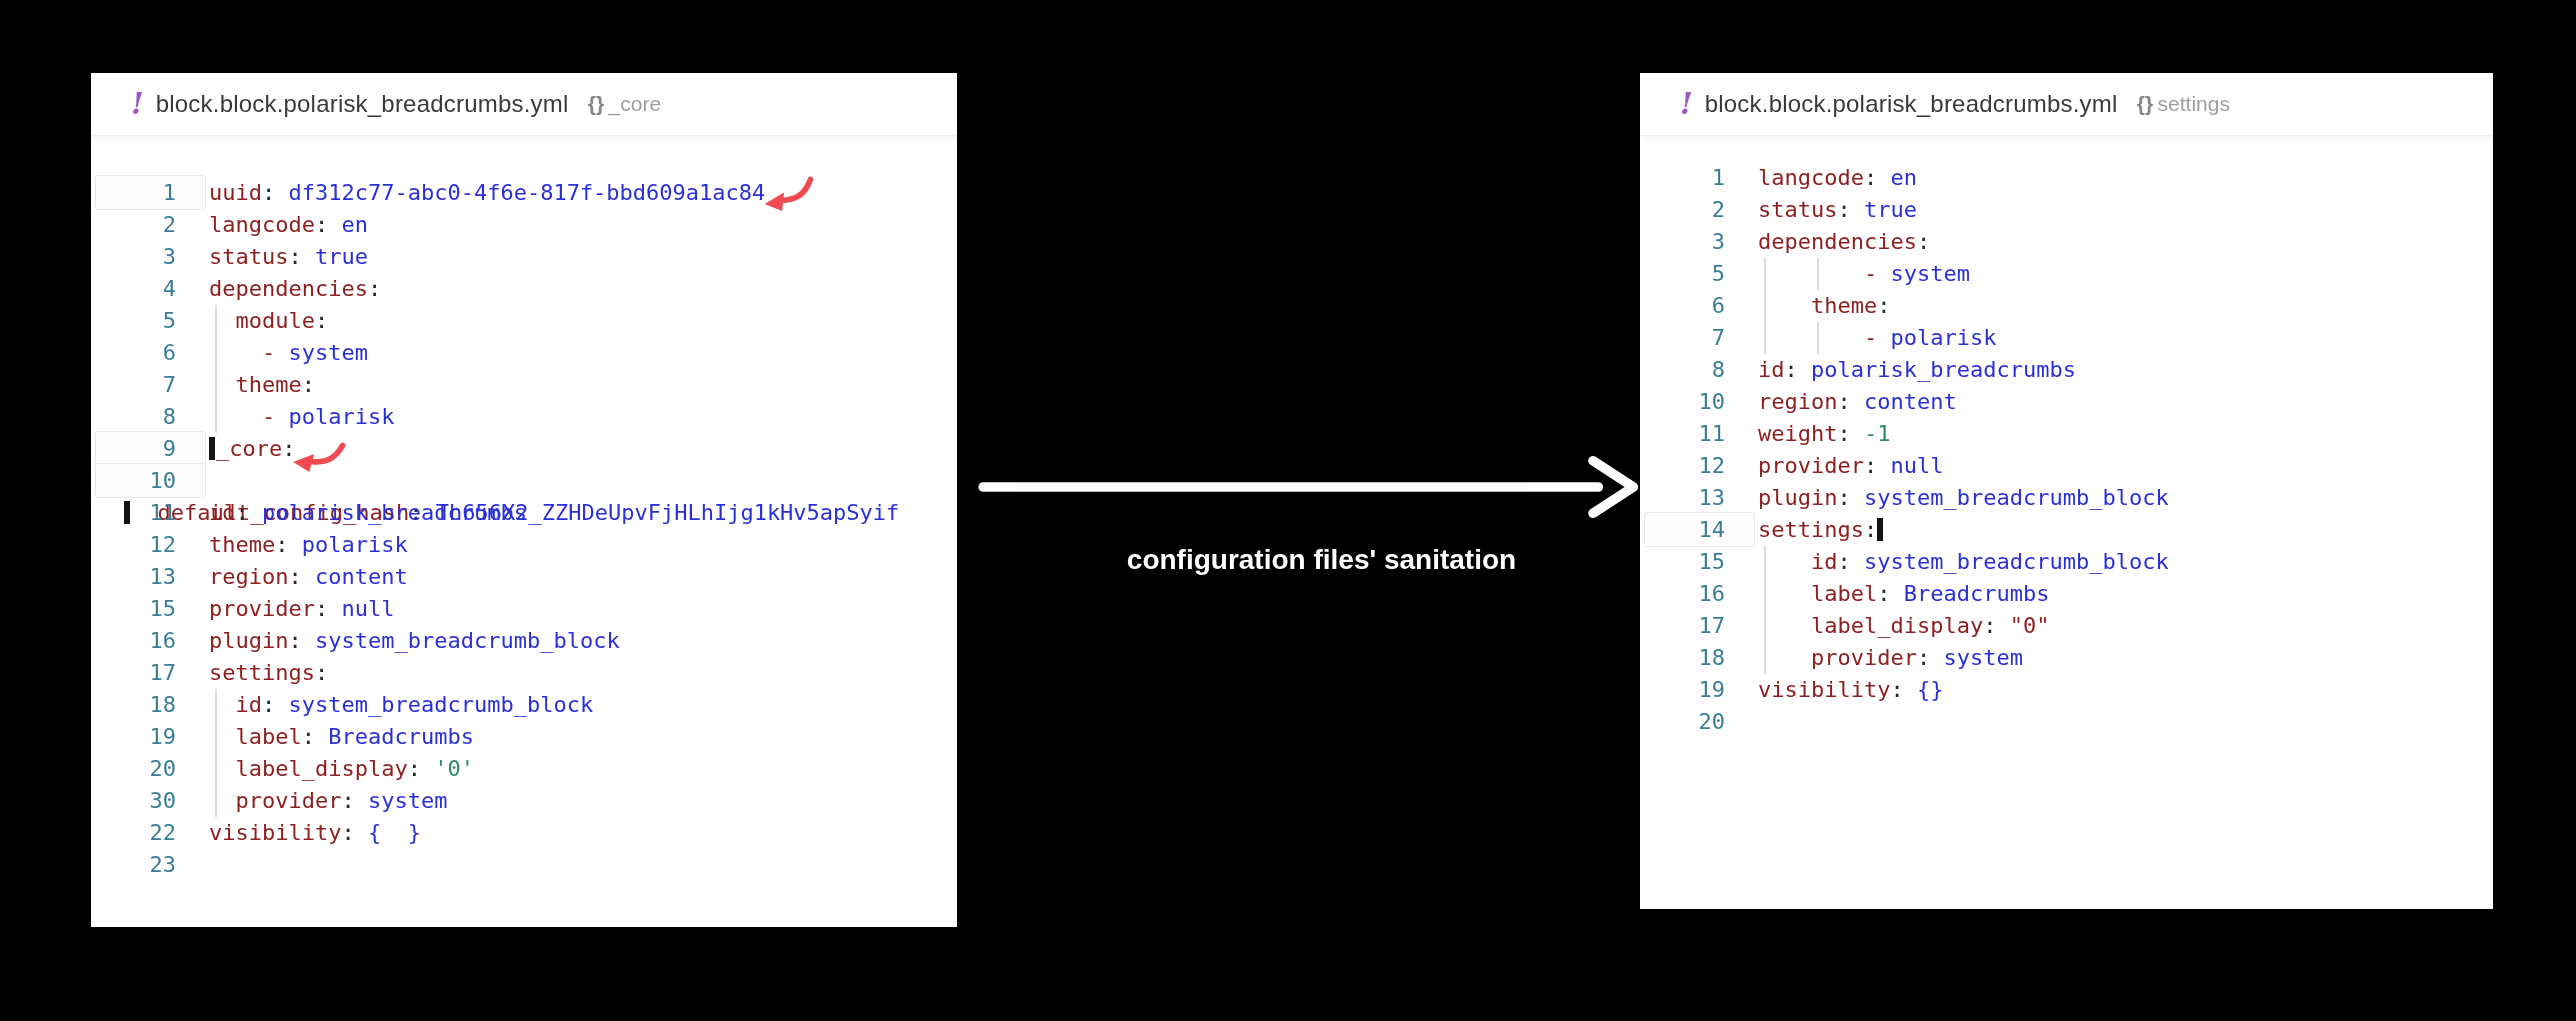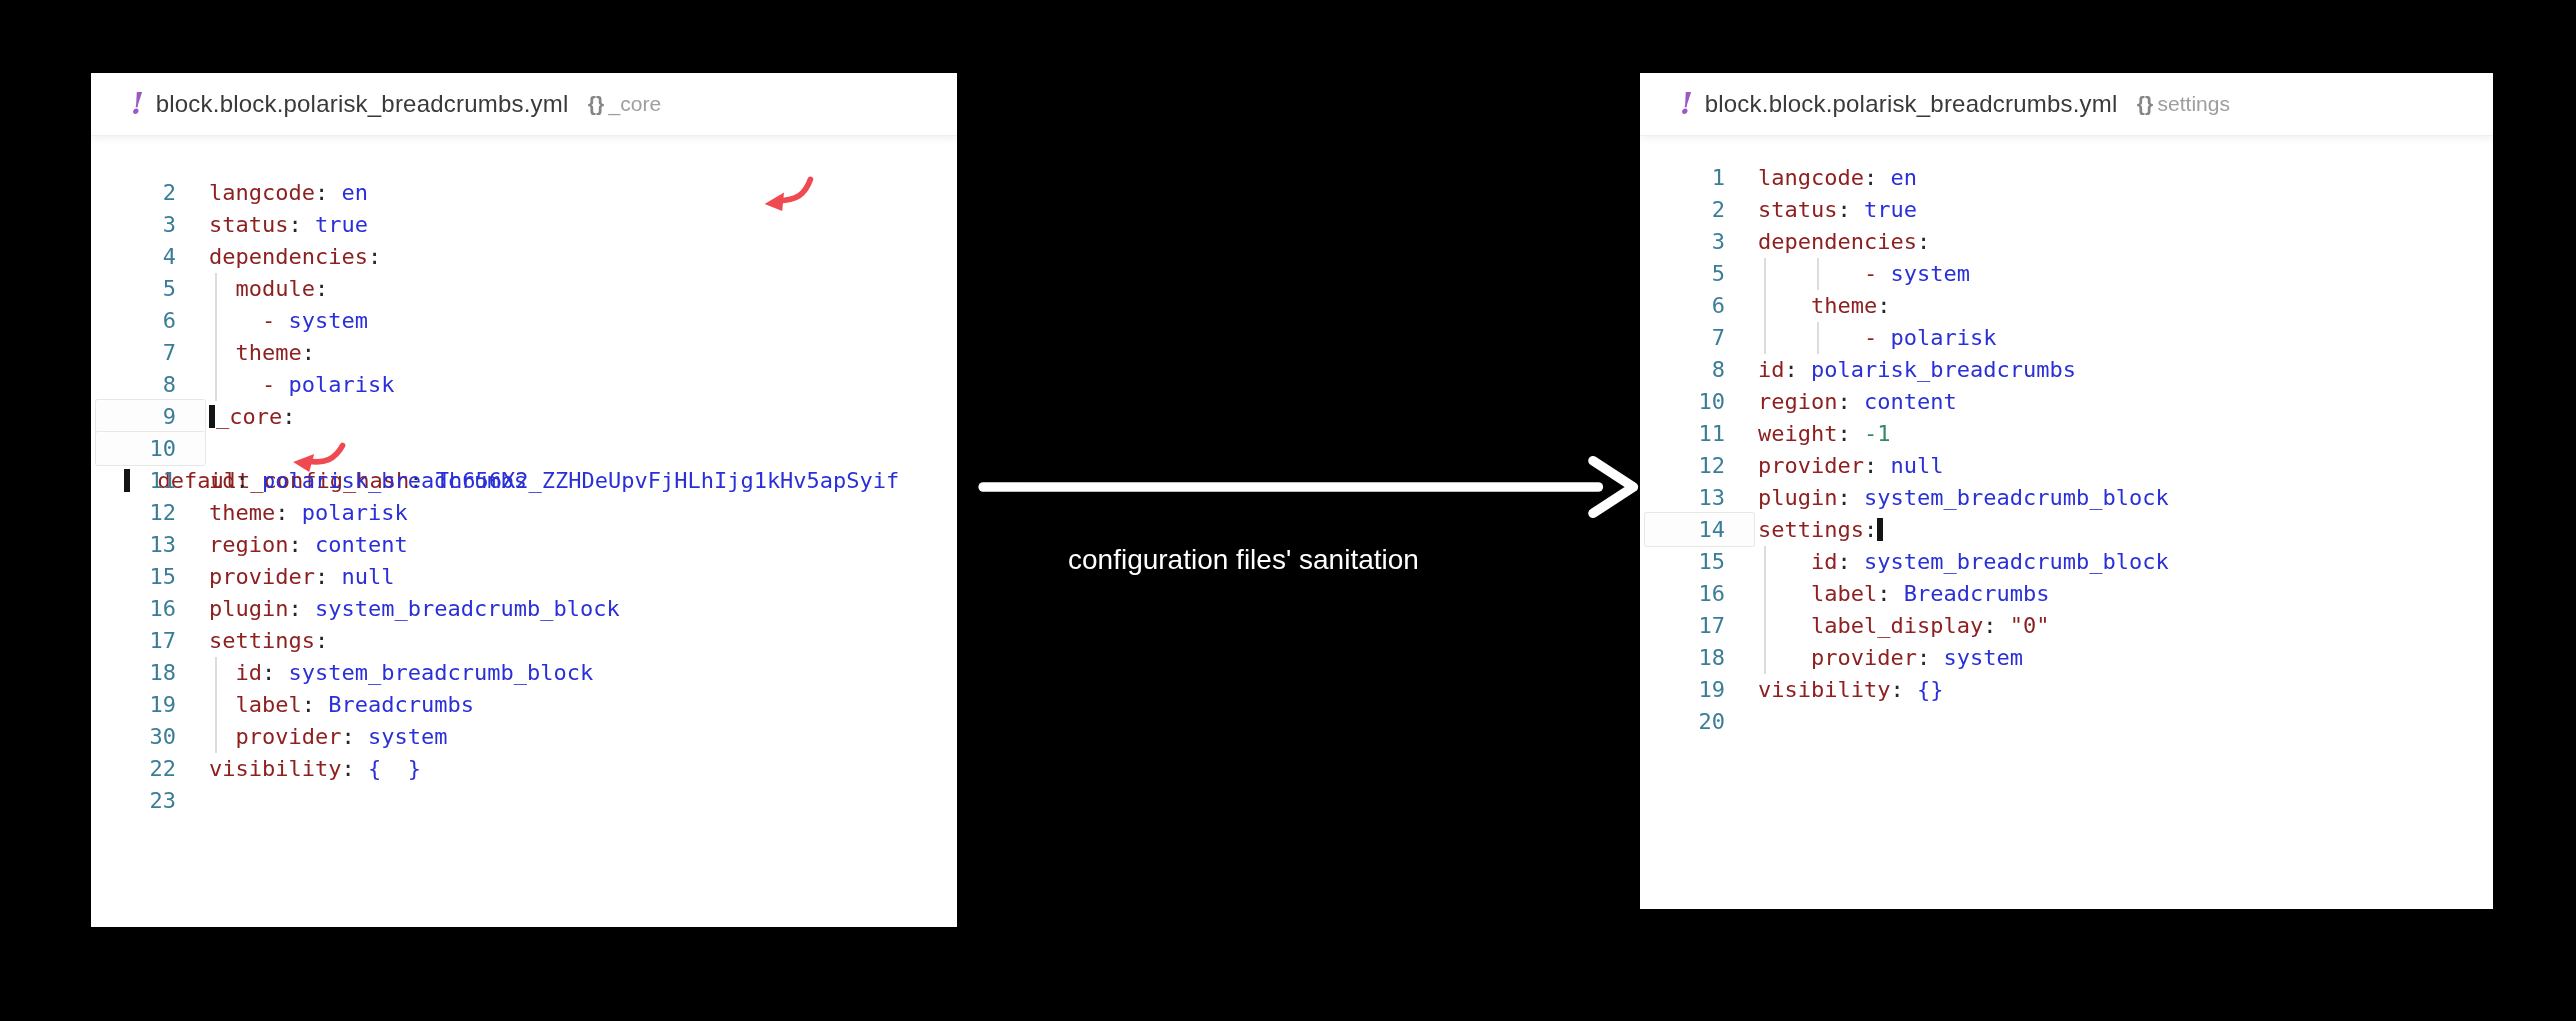--- a/index.html
+++ b/index.html
@@ -45,52 +45,54 @@
   .t-val{color:#2a30d8}
   .t-num{color:#2f8a62}
   .t-pln{color:#333}
 
   .red-arrow{position:absolute;z-index:3}
   #arrow-uuid{left:761px;top:175px}
   #arrow-core{left:291px;top:437px;transform:rotate(10deg)}
 
   #big-arrow{position:absolute;left:973px;top:452px;z-index:3}
   #arrow-label{
-    position:absolute;left:1068px;top:544px;width:581px;text-align:left;
-    color:#fff;font-weight:normal;font-size:28px;z-index:3;
+    position:absolute;left:1031px;top:544px;width:581px;text-align:center;
+    color:#fff;font-weight:bold;font-size:28px;z-index:3;
   }
 </style>
 </head>
 <body>
 
 <div class="window" id="left-window">
   <div class="titlebar">
     <span class="bang">!</span>
     <span class="fname">block.block.polarisk_breadcrumbs.yml</span>
     <span class="badge">{}</span>
     <span class="ctx">_core</span>
   </div>
   <div class="lines" id="left-lines">
+      <div class="row"><div class="hlbox"></div><span class="gutter">1</span><span class="code"><span class="t-key">uuid</span><span class="t-pun">:</span><span class="t-pln"> </span><span class="t-val">df312c77-abc0-4f6e-817f-bbd609a1ac84</span></span></div>
       <div class="row"><span class="gutter">2</span><span class="code"><span class="t-key">langcode</span><span class="t-pun">:</span><span class="t-pln"> </span><span class="t-val">en</span></span></div>
       <div class="row"><span class="gutter">3</span><span class="code"><span class="t-key">status</span><span class="t-pun">:</span><span class="t-pln"> </span><span class="t-val">true</span></span></div>
       <div class="row"><span class="gutter">4</span><span class="code"><span class="t-key">dependencies</span><span class="t-pun">:</span></span></div>
       <div class="row"><span class="gutter">5</span><span class="code"><i class="guide" style="left: calc(0ch + 6.2px);"></i><span class="t-pln">  </span><span class="t-key">module</span><span class="t-pun">:</span></span></div>
       <div class="row"><span class="gutter">6</span><span class="code"><i class="guide" style="left: calc(0ch + 6.2px);"></i><span class="t-pln">    </span><span class="t-key">-</span><span class="t-pln"> </span><span class="t-val">system</span></span></div>
       <div class="row"><span class="gutter">7</span><span class="code"><i class="guide" style="left: calc(0ch + 6.2px);"></i><span class="t-pln">  </span><span class="t-key">theme</span><span class="t-pun">:</span></span></div>
       <div class="row"><span class="gutter">8</span><span class="code"><i class="guide" style="left: calc(0ch + 6.2px);"></i><span class="t-pln">    </span><span class="t-key">-</span><span class="t-pln"> </span><span class="t-val">polarisk</span></span></div>
       <div class="row"><div class="hlbox"></div><span class="gutter">9</span><span class="code"><span class="cursor"></span><span class="t-key">_core</span><span class="t-pun">:</span></span></div>
       <div class="row"><div class="hlbox"></div><span class="gutter">10</span><span class="code"><span class="cursor"></span><span class="t-pln">  </span><span class="t-key">default_config_hash</span><span class="t-pun">:</span><span class="t-pln"> </span><span class="t-val">Th656X2_ZZHDeUpvFjHLhIjg1kHv5apSyif</span></span></div>
       <div class="row"><span class="gutter">11</span><span class="code"><span class="t-key">id</span><span class="t-pun">:</span><span class="t-pln"> </span><span class="t-val">polarisk_breadcrumbs</span></span></div>
       <div class="row"><span class="gutter">12</span><span class="code"><span class="t-key">theme</span><span class="t-pun">:</span><span class="t-pln"> </span><span class="t-val">polarisk</span></span></div>
       <div class="row"><span class="gutter">13</span><span class="code"><span class="t-key">region</span><span class="t-pun">:</span><span class="t-pln"> </span><span class="t-val">content</span></span></div>
       <div class="row"><span class="gutter">15</span><span class="code"><span class="t-key">provider</span><span class="t-pun">:</span><span class="t-pln"> </span><span class="t-val">null</span></span></div>
       <div class="row"><span class="gutter">16</span><span class="code"><span class="t-key">plugin</span><span class="t-pun">:</span><span class="t-pln"> </span><span class="t-val">system_breadcrumb_block</span></span></div>
       <div class="row"><span class="gutter">17</span><span class="code"><span class="t-key">settings</span><span class="t-pun">:</span></span></div>
       <div class="row"><span class="gutter">18</span><span class="code"><i class="guide" style="left: calc(0ch + 6.2px);"></i><span class="t-pln">  </span><span class="t-key">id</span><span class="t-pun">:</span><span class="t-pln"> </span><span class="t-val">system_breadcrumb_block</span></span></div>
       <div class="row"><span class="gutter">19</span><span class="code"><i class="guide" style="left: calc(0ch + 6.2px);"></i><span class="t-pln">  </span><span class="t-key">label</span><span class="t-pun">:</span><span class="t-pln"> </span><span class="t-val">Breadcrumbs</span></span></div>
+      <div class="row"><span class="gutter">20</span><span class="code"><i class="guide" style="left: calc(0ch + 6.2px);"></i><span class="t-pln">  </span><span class="t-key">label_display</span><span class="t-pun">:</span><span class="t-pln"> </span><span class="t-num">'0'</span></span></div>
       <div class="row"><span class="gutter">30</span><span class="code"><i class="guide" style="left: calc(0ch + 6.2px);"></i><span class="t-pln">  </span><span class="t-key">provider</span><span class="t-pun">:</span><span class="t-pln"> </span><span class="t-val">system</span></span></div>
       <div class="row"><span class="gutter">22</span><span class="code"><span class="t-key">visibility</span><span class="t-pun">:</span><span class="t-pln"> </span><span class="t-val">{  }</span></span></div>
       <div class="row"><span class="gutter">23</span><span class="code"></span></div>
     </div>
 </div>
 
 <div class="window" id="right-window">
   <div class="titlebar">
     <span class="bang">!</span>
     <span class="fname">block.block.polarisk_breadcrumbs.yml</span>

